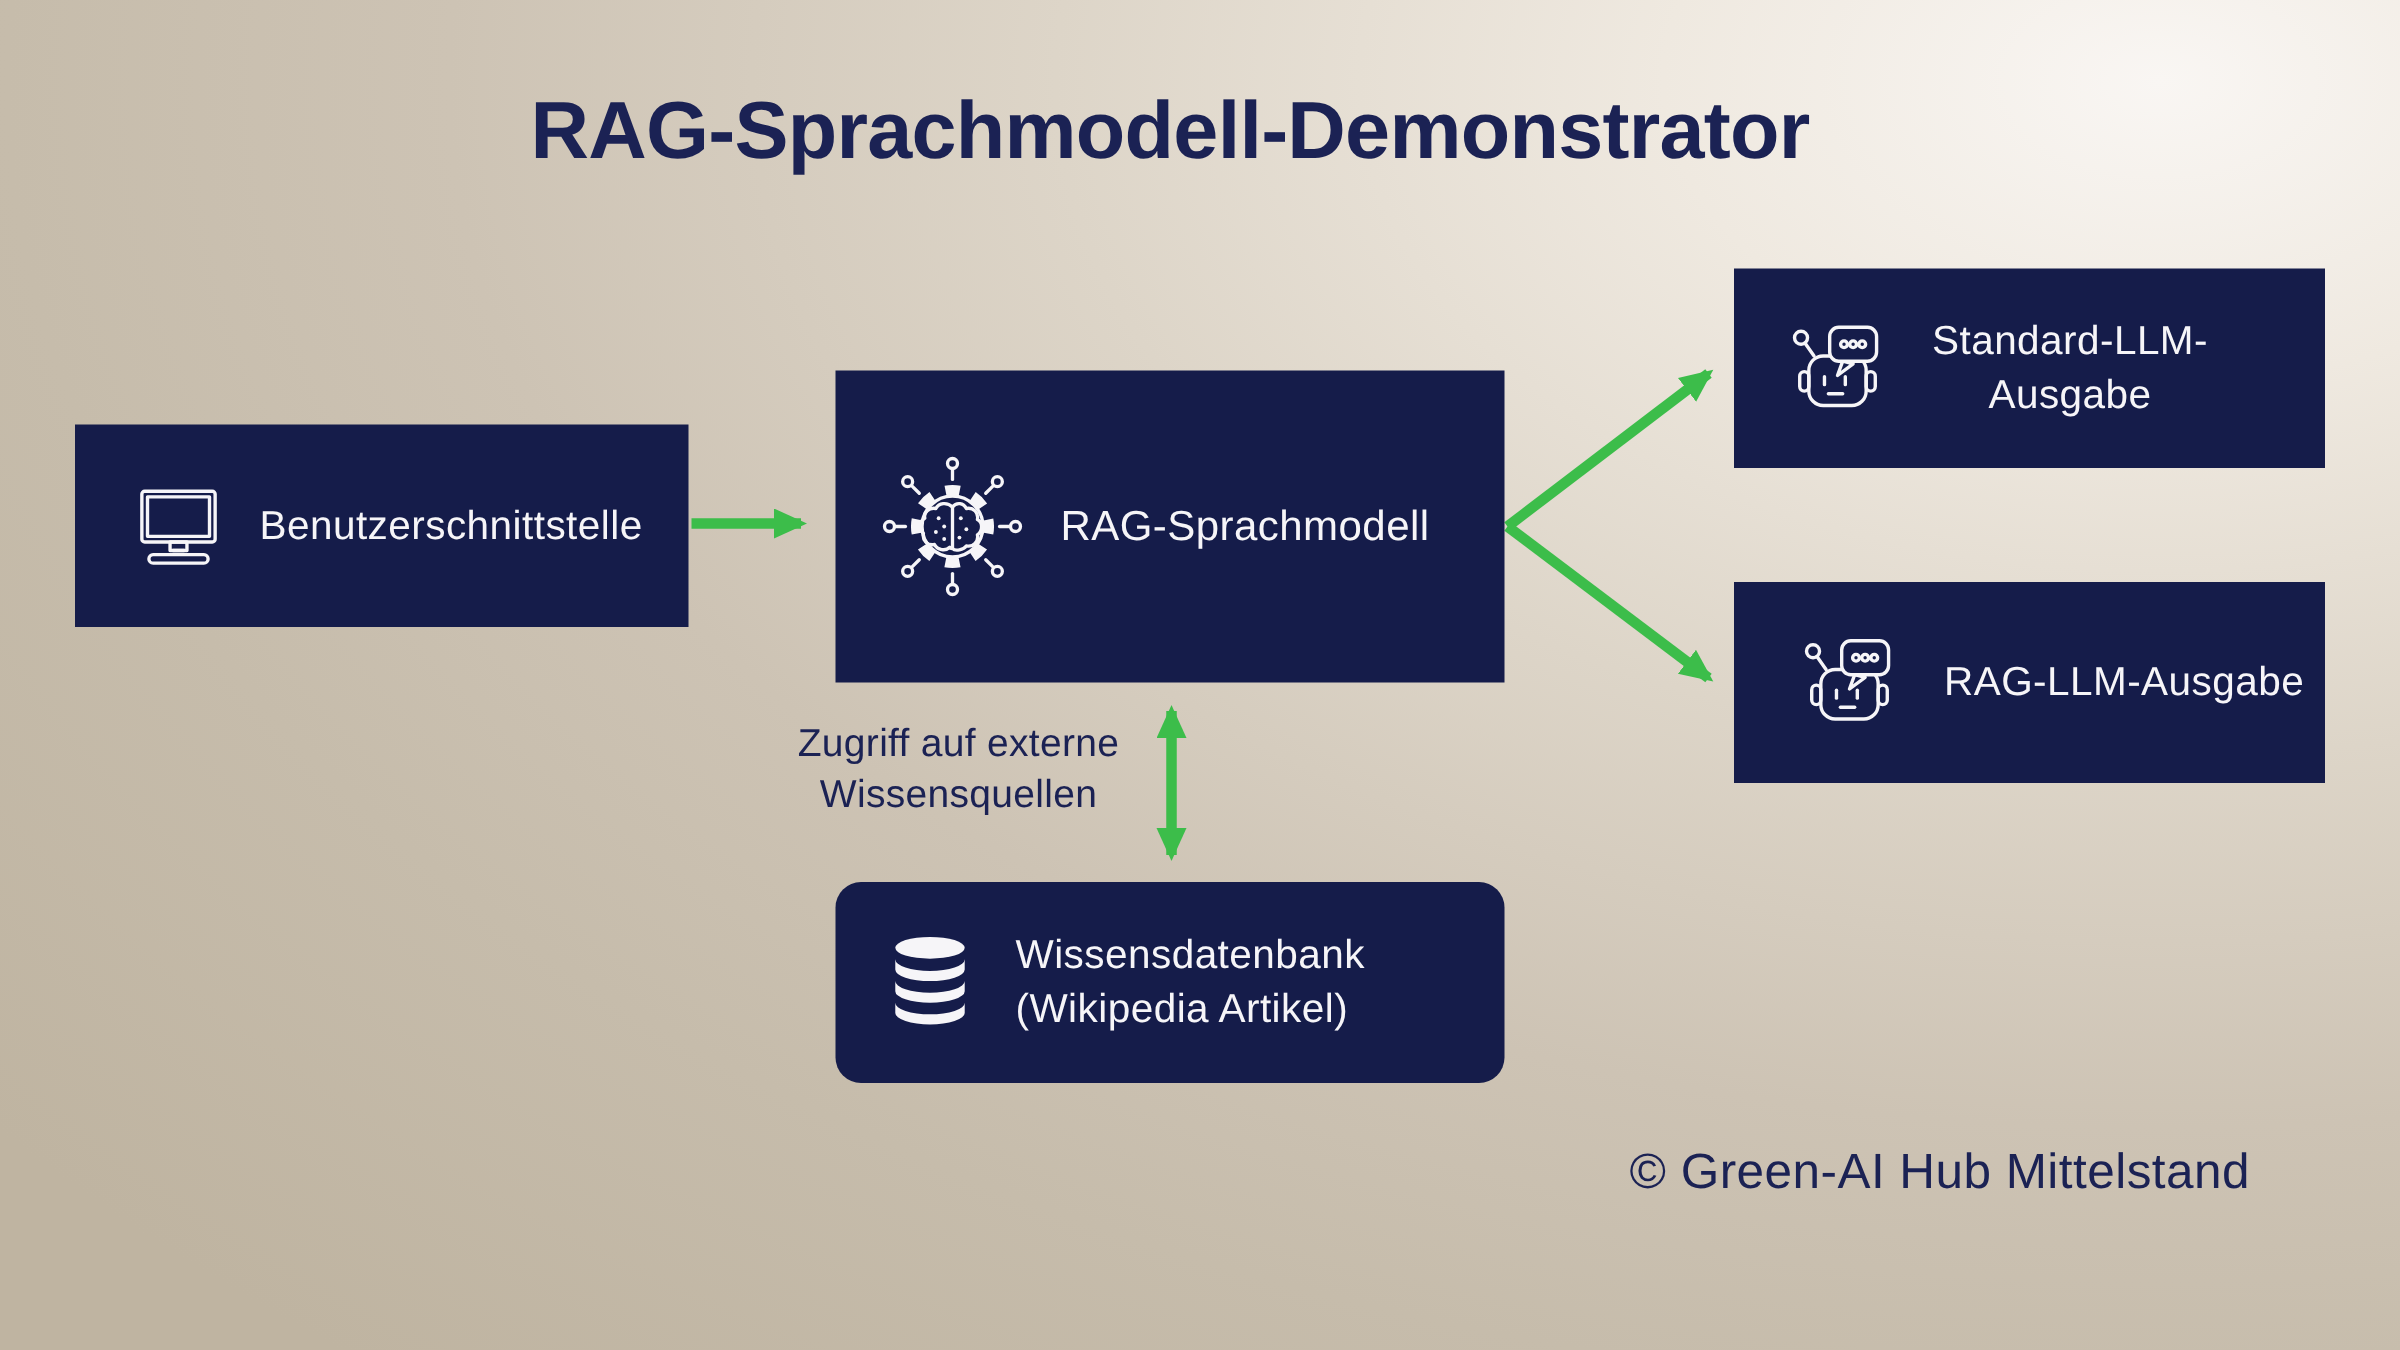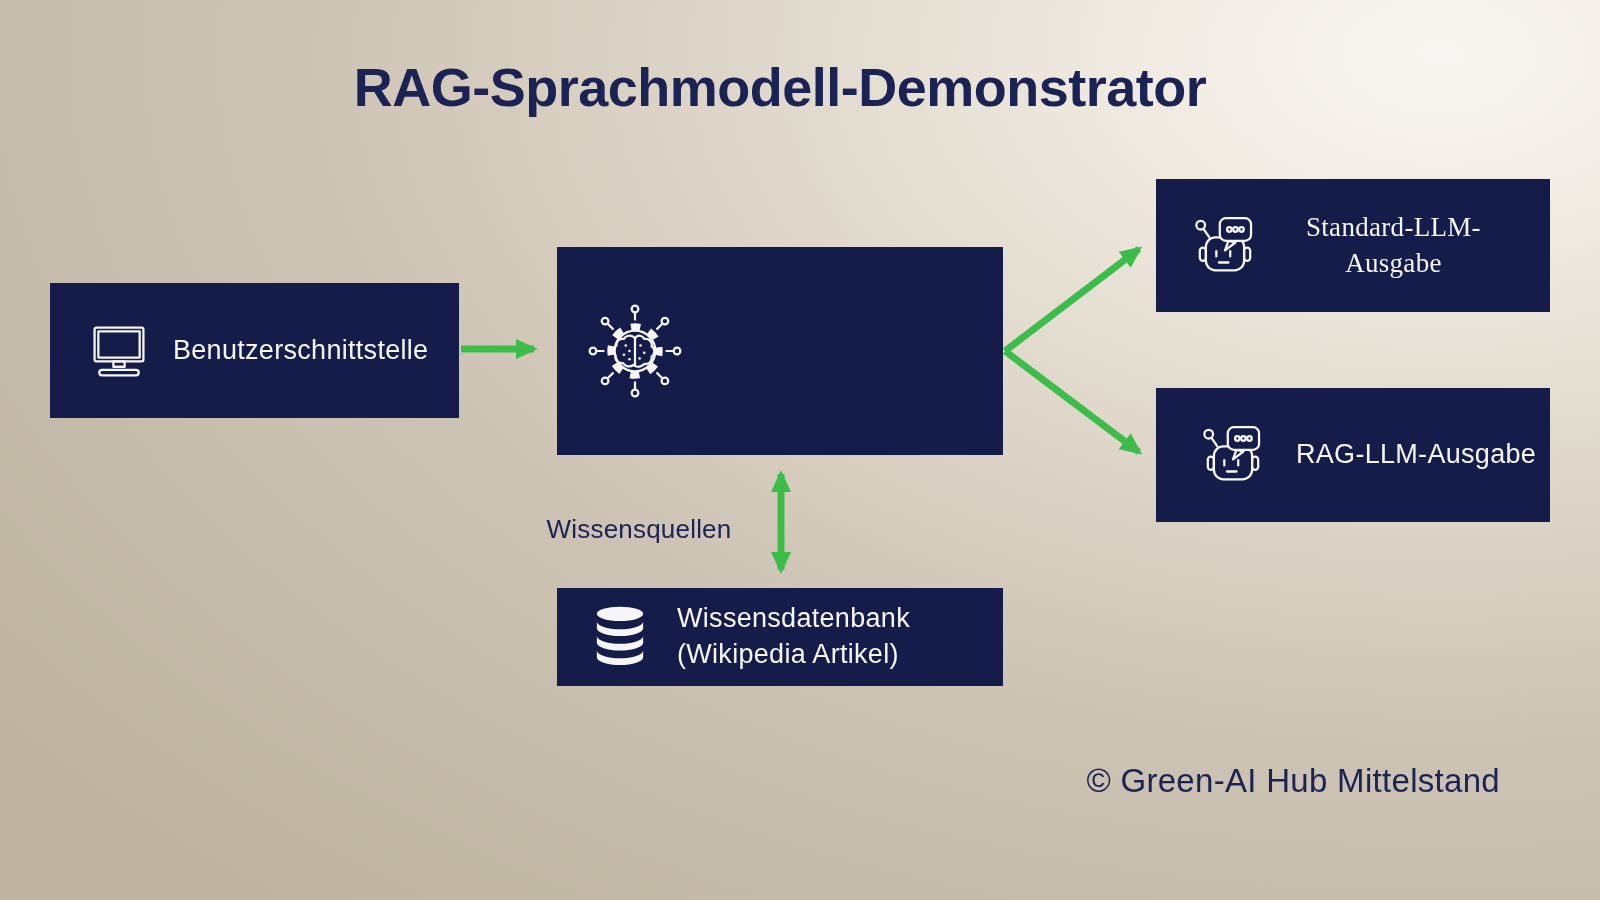--- a/index.html
+++ b/index.html
@@ -17,24 +17,24 @@
     color:#1b2254;
   }
   .node{
     position:absolute;background:#151c4a;color:#f6f5f8;
     display:flex;align-items:center;box-sizing:border-box;
   }
   .node-label{font-size:27px;letter-spacing:0.3px;line-height:1.32;}
   .node-ui{left:50px;top:283px;width:409px;height:135px;padding-left:38px;gap:23px;}
   .node-rag{left:557px;top:247px;width:446px;height:208px;padding-left:30px;gap:24px;}
   .node-rag .node-label{font-size:28px;}
-  .node-std{left:1156px;top:179px;width:394px;height:133px;padding-left:36px;gap:48px;font-family:Liberation Serif, serif;}
+  .node-std{left:1156px;top:179px;width:394px;height:133px;padding-left:36px;gap:30px;}
   .node-std .node-label{text-align:center;}
   .node-rago{left:1156px;top:388px;width:394px;height:134px;padding-left:44px;gap:30px;}
-  .node-db{left:557px;top:588px;width:446px;height:98px;padding-left:36px;gap:30px;}
+  .node-db{left:557px;top:588px;width:446px;height:134px;padding-left:36px;gap:30px;border-radius:17px;}
   .icon{display:flex;align-items:center;justify-content:center;flex:0 0 auto;}
   .icon svg{display:block;}
   .arrows{position:absolute;left:0;top:0;}
   .edge-label{
     position:absolute;left:516px;top:478px;width:246px;
     text-align:center;font-size:26px;line-height:34px;color:#1b2254;letter-spacing:0.2px;
   }
   .copyright{
     position:absolute;right:100px;top:762px;
     font-size:33px;color:#1b2254;letter-spacing:0.3px;
@@ -106,20 +106,21 @@
           <circle cx="42" cy="46" r="1.4"></circle>
             <circle cx="46" cy="52" r="1.4"></circle>
           <circle cx="40" cy="56" r="1.4"></circle>
             <circle cx="46" cy="61" r="1.4"></circle>
           <circle cx="58" cy="46" r="1.4"></circle>
             <circle cx="62" cy="54" r="1.4"></circle>
           <circle cx="57" cy="60" r="1.4"></circle>
         </g>
       </svg>
     </span>
+    <span class="node-label">RAG-Sprachmodell</span>
   </div>
 
   <div class="node node-std">
     <span class="icon">
       <svg width="66" height="60" viewBox="0 0 76 68" fill="none" stroke="#f6f5f8" stroke-width="2.6" stroke-linecap="round" stroke-linejoin="round">
         <circle cx="10" cy="10" r="5"></circle>
         <path d="M13 14 L20 24"></path>
         <rect x="9" y="36" width="7" height="15" rx="3.5"></rect>
         <rect x="60" y="36" width="7" height="15" rx="3.5"></rect>
         <rect x="16" y="24" width="44" height="38" rx="11"></rect>
@@ -169,19 +170,19 @@
         <path d="M4 47 a24 8 0 0 0 48 0 v7 a24 8 0 0 1 -48 0 z"></path>
       </svg>
     </span>
     <span class="node-label">
       <span>Wissensdatenbank</span><br>
       <span>(Wikipedia Artikel)</span>
     </span>
   </div>
 
   <div class="edge-label">
-    <br>
+    <span>Zugriff auf externe</span><br>
     <span>Wissensquellen</span>
   </div>
 
   <div class="copyright">© Green-AI Hub Mittelstand</div>
 
 </div>
 
 </body></html>

